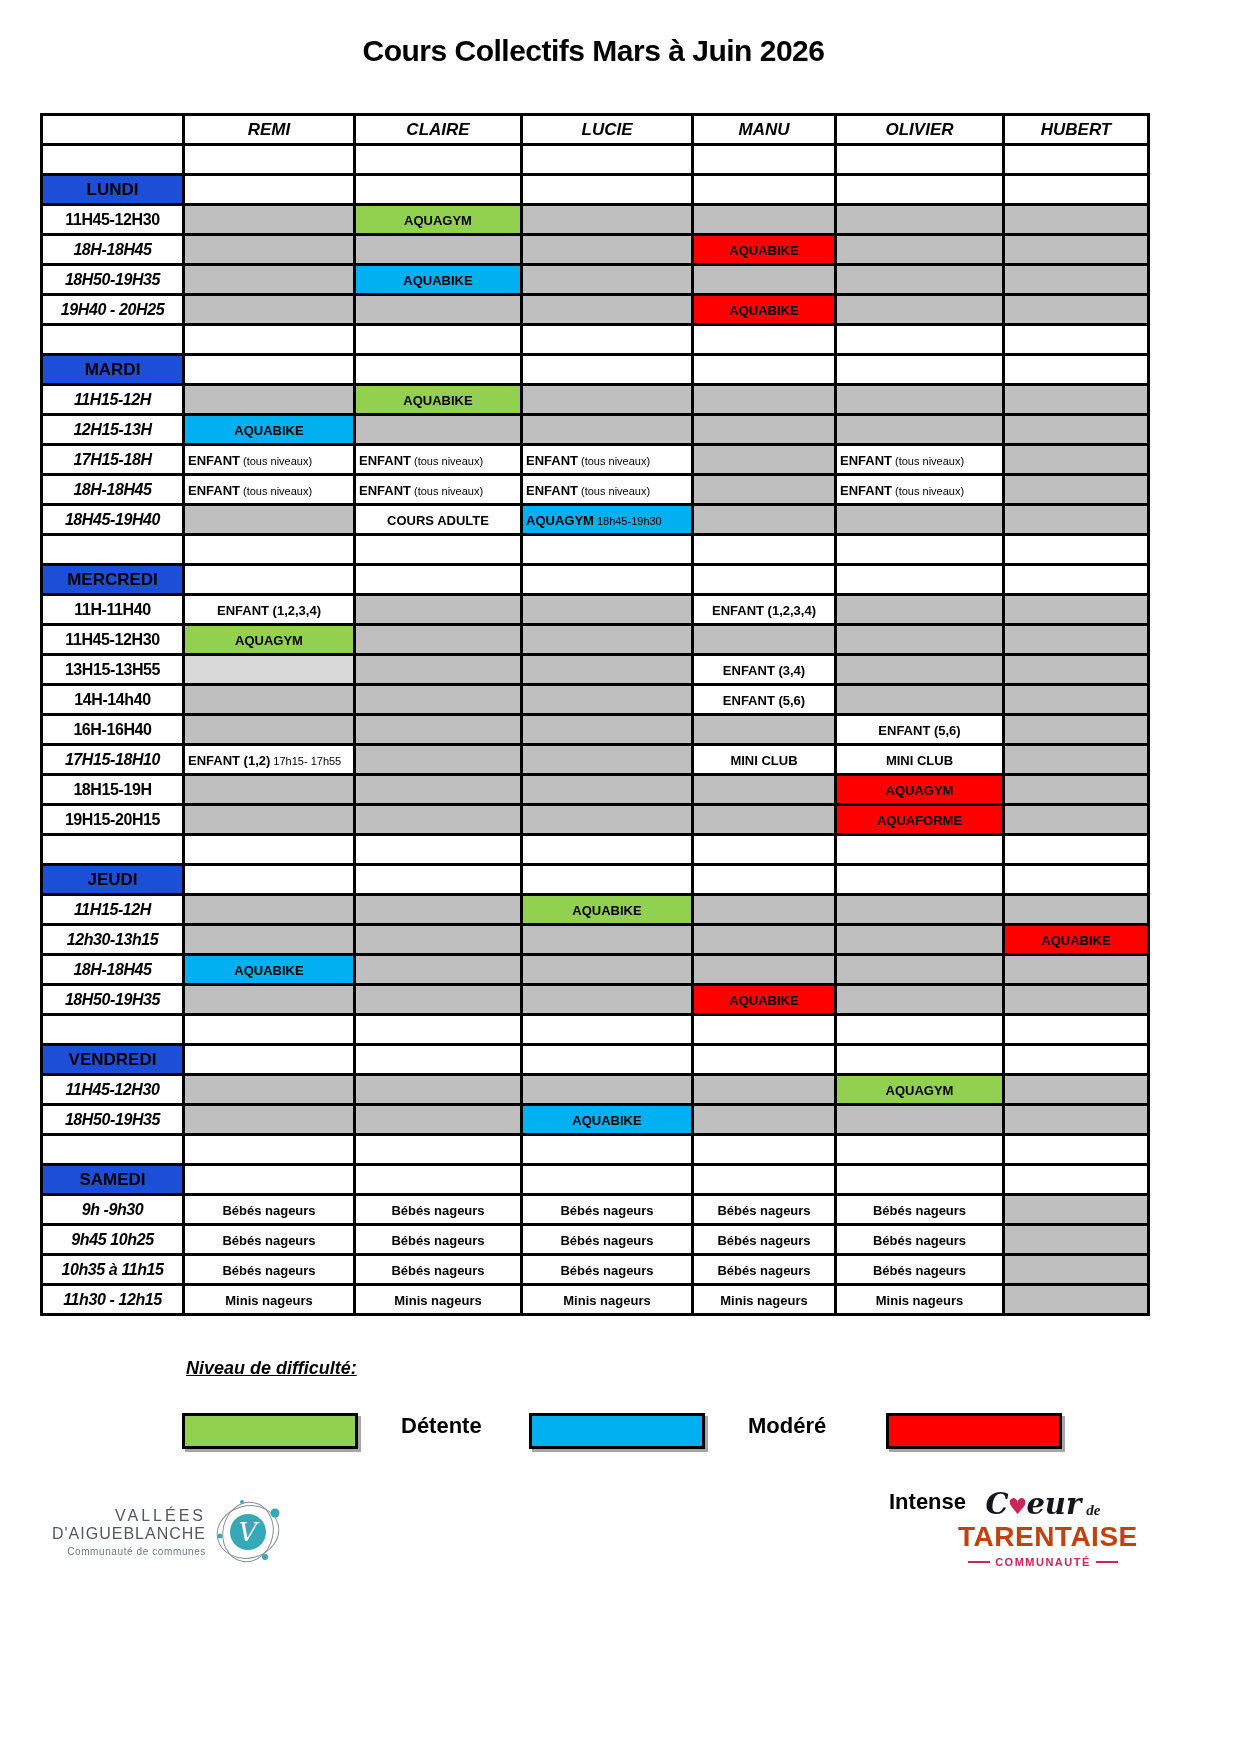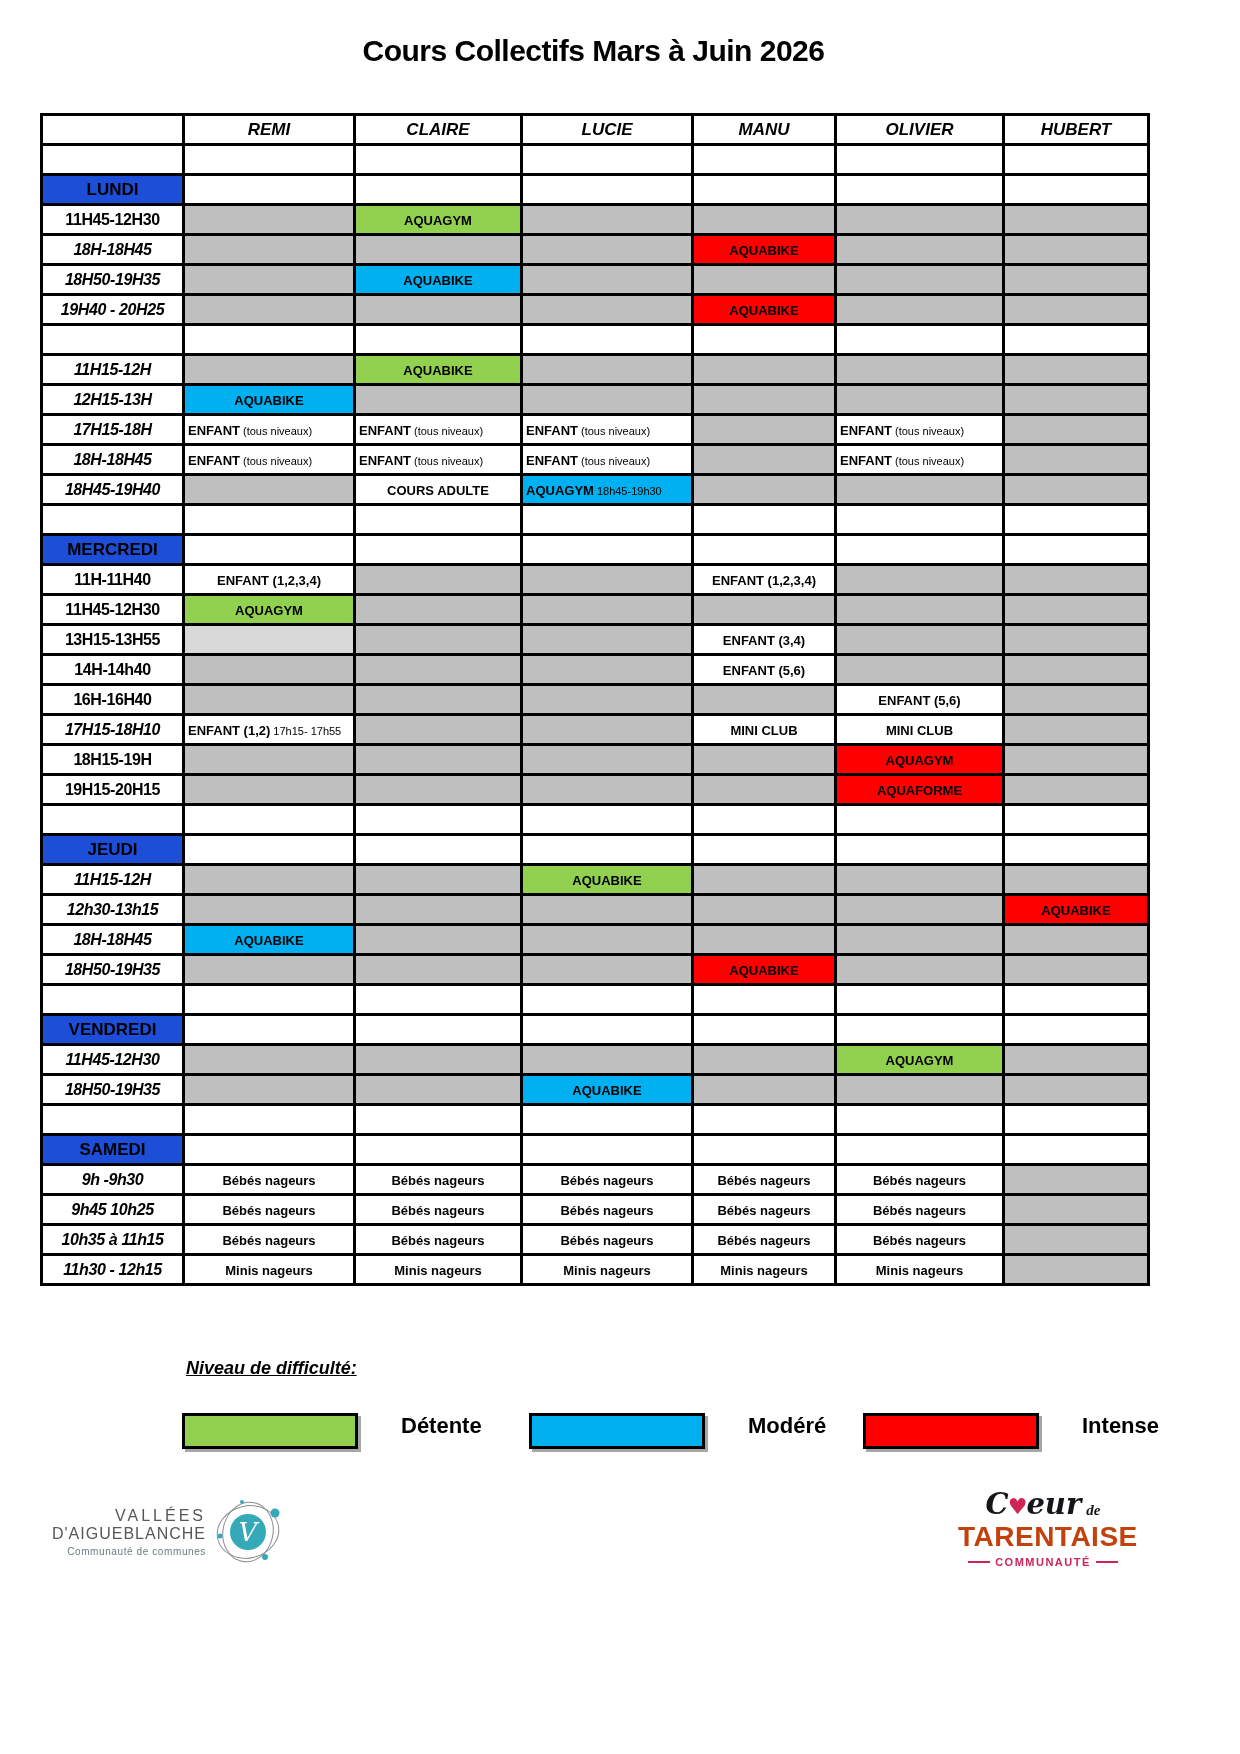--- a/index.html
+++ b/index.html
@@ -38,21 +38,21 @@
   .bg-red{background:#FF0000;}
   
   .legend-heading{
     position:absolute;left:186px;top:1358px;
     font-size:18px;font-weight:bold;font-style:italic;text-decoration:underline;
   }
   .legend-row{position:absolute;left:182px;top:1413px;width:930px;height:40px;}
   .legend-item{position:absolute;top:0;display:flex;align-items:flex-start;gap:40px;}
   .legend-item.li-0{left:0;}
   .legend-item.li-1{left:347px;}
-  .legend-item.li-2{left:681px;}
+  .legend-item.li-2{left:704px;flex-direction:column;}
   .legend-swatch{
     width:170px;height:30px;border:3px solid #000;
     box-shadow:3px 3px 0 #a6a6a6;
   }
   .legend-label{font-size:22px;font-weight:bold;margin-left:3px;}
   
   .logo-left{
     position:absolute;left:52px;top:1496px;display:flex;align-items:center;
   }
   .logo-left .vatext{text-align:right;line-height:1.15;margin-right:6px;}
@@ -154,20 +154,29 @@
         <td class="time-label italic">19H40 - 20H25</td>
         <td class="cell bg-gray"></td>
         <td class="cell bg-gray"></td>
         <td class="cell bg-gray"></td>
         <td class="cell bg-red"><span class="act">AQUABIKE</span></td>
         <td class="cell bg-gray"></td>
         <td class="cell bg-gray"></td>
       </tr>
       <tr>
         <td class="bg-white"></td>
+        <td class="cell bg-white"></td>
+        <td class="cell bg-white"></td>
+        <td class="cell bg-white"></td>
+        <td class="cell bg-white"></td>
+        <td class="cell bg-white"></td>
+        <td class="cell bg-white"></td>
+      </tr>
+      <tr>
+        <td class="day-label">MARDI</td>
         <td class="cell bg-white"></td>
         <td class="cell bg-white"></td>
         <td class="cell bg-white"></td>
         <td class="cell bg-white"></td>
         <td class="cell bg-white"></td>
         <td class="cell bg-white"></td>
       </tr>
       <tr>
         <td class="time-label italic">11H15-12H</td>
         <td class="cell bg-gray"></td>

